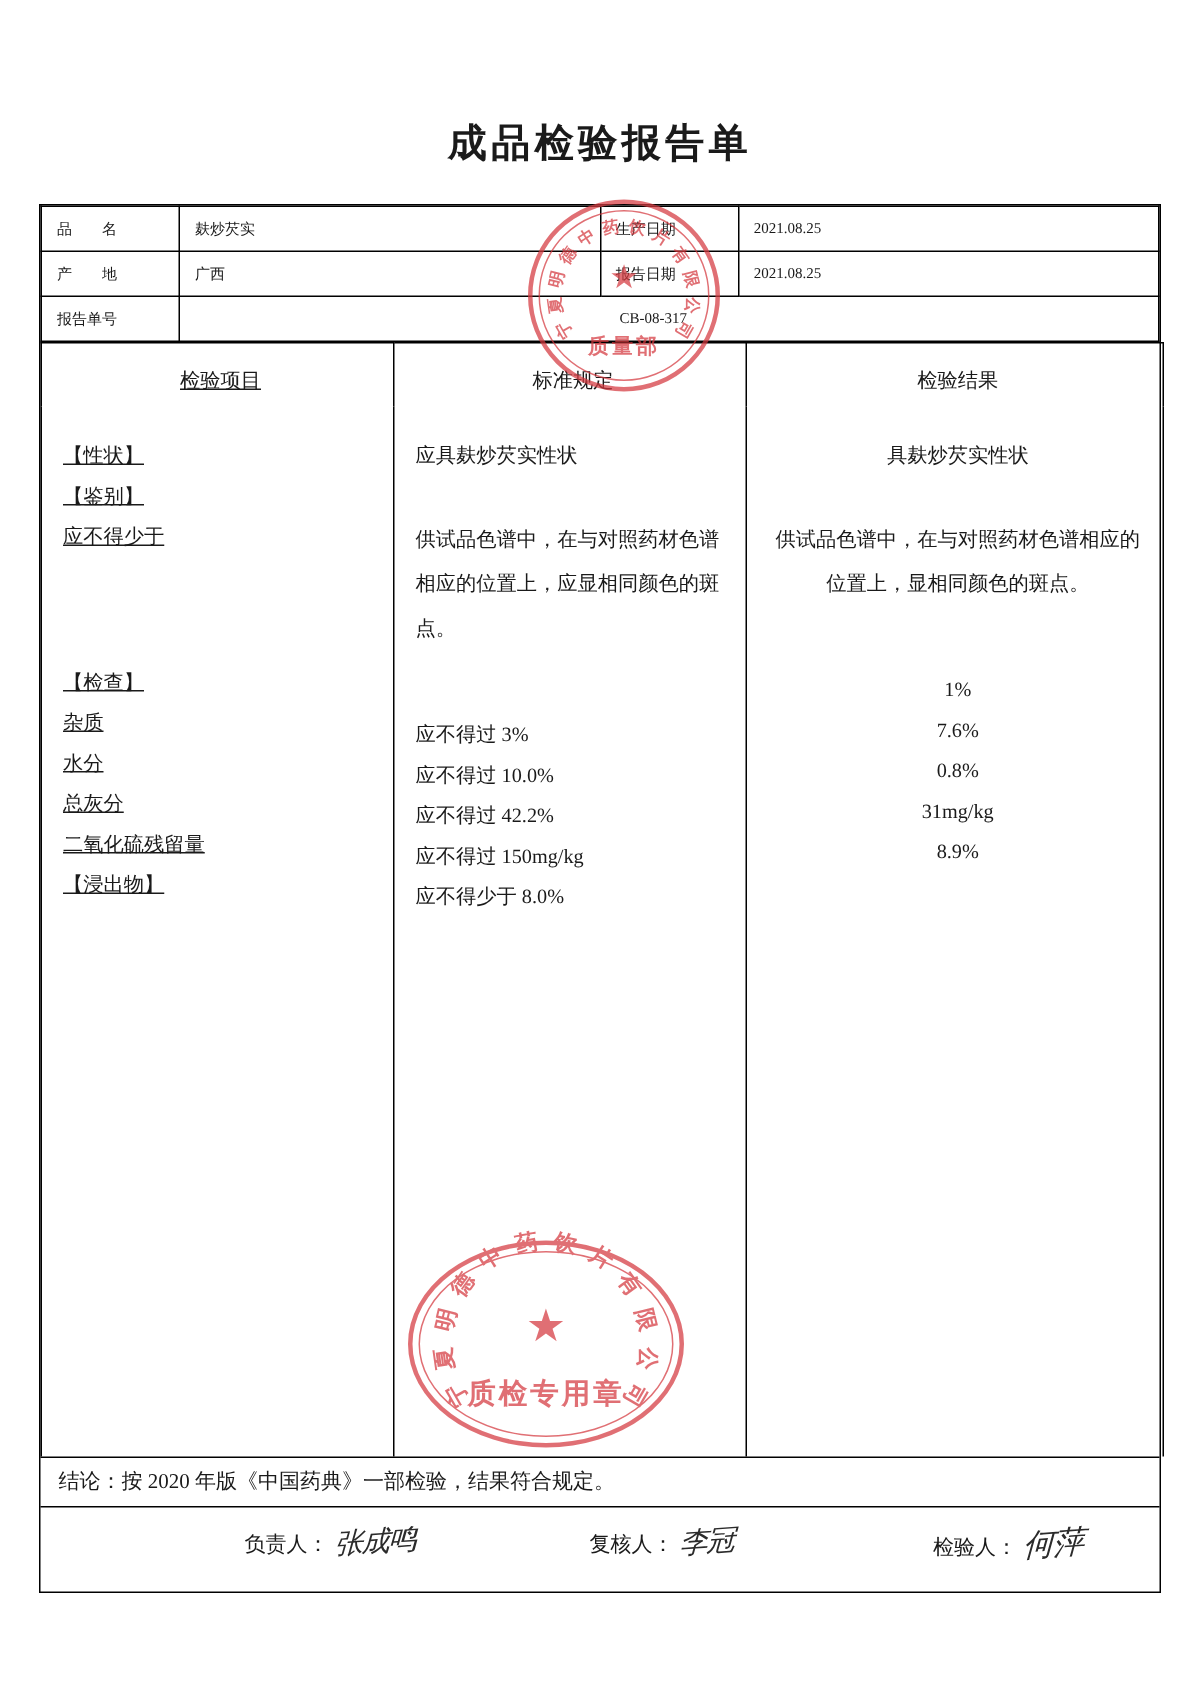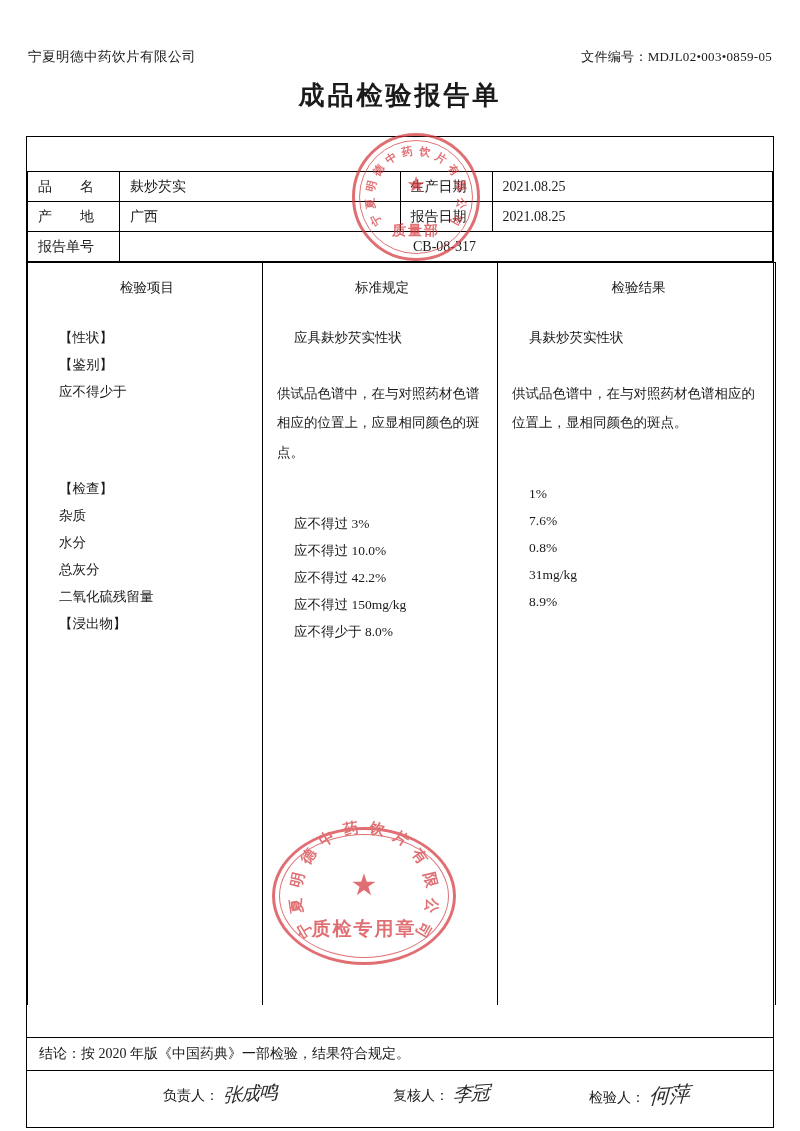--- a/index.html
+++ b/index.html
@@ -56,22 +56,21 @@
     left: 26px;
     top: 136px;
     width: 748px;
     border: 1px solid #000;
     box-sizing: border-box;
   }
   table.meta {
     width: 100%;
     border-collapse: collapse;
     table-layout: fixed;
-    font-size: 14px;
-    margin-top: 34px;
+    font-size: 10px;
   }
   table.meta td {
     border: 1px solid #000;
     height: 30px;
     padding: 2px 10px;
     vertical-align: middle;
     box-sizing: border-box;
   }
   td.lbl {
     width: 92px;
@@ -96,57 +95,56 @@
     box-sizing: border-box;
     line-height: 1.9;
   }
   table.results tr.head td {
     border-top: 1px solid #000;
     text-align: center;
     height: 40px;
     vertical-align: middle;
     padding-top: 12px;
   }
-  .col1 { width: 235px; }
+  .col1 { width: 235px; text-decoration: underline; }
   .col2 { width: 235px; }
-  .col3 { width: 278px; }
+  .col3 { width: 278px; text-align: center; }
   .results-body-cell {
     height: 700px;
   }
-  .item-line { height: 27px; margin-left: 17px; }
+  .item-line { height: 27px; }
   .gap-sm { height: 16px; }
   .gap-md { height: 27px; }
   .para { line-height: 2.2; }
 
   
   .conclusion {
     border-top: 1px solid #000;
     border-bottom: 1px solid #000;
     font-size: 14px;
     padding: 7px 12px;
     box-sizing: border-box;
-    margin-top: 32px;
   }
   .signatures {
     display: flex;
     font-size: 14px;
     padding: 10px 12px 6px 12px;
     box-sizing: border-box;
     height: 56px;
     align-items: flex-start;
   }
   .sig {
     display: flex;
     align-items: baseline;
     white-space: nowrap;
     justify-content: flex-end;
   }
   .sig-1 { width: 238px; }
   .sig-2 { width: 212px; }
-  .sig-3 { width: 200px; }
+  .sig-3 { width: 200px; margin-left: 33px; }
   .sig-name {
     font-family: "DejaVu Serif", serif;
     font-style: italic;
     color: #2b2b2b;
     font-size: 19px;
     margin-left: 4px;
     transform: rotate(-4deg) skewX(-6deg);
     display: inline-block;
     letter-spacing: -1px;
   }
@@ -213,26 +211,20 @@
   }
   #stamp-bottom .inner-ring { border-radius: 50%; }
   #stamp-bottom .star { top: 40px; font-size: 30px; }
   #stamp-bottom .bottom-text { bottom: 20px; font-size: 19px; }
 </style>
 </head>
 <body>
 
 <div class="page">
 
-  <div class="header-row">
-    <div class="company-name">宁夏明德中药饮片有限公司</div>
-    <div class="doc-code">
-      <span>文件编号：</span><span>MDJL02•003•0859-05</span>
-    </div>
-  </div>
 
   <div class="doc-title">成品检验报告单</div>
 
   <div class="table-wrap">
 
     <table class="meta">
       <tbody>
           <tr>
         <td class="lbl">品　　名</td>
         <td class="val">麸炒芡实</td>

